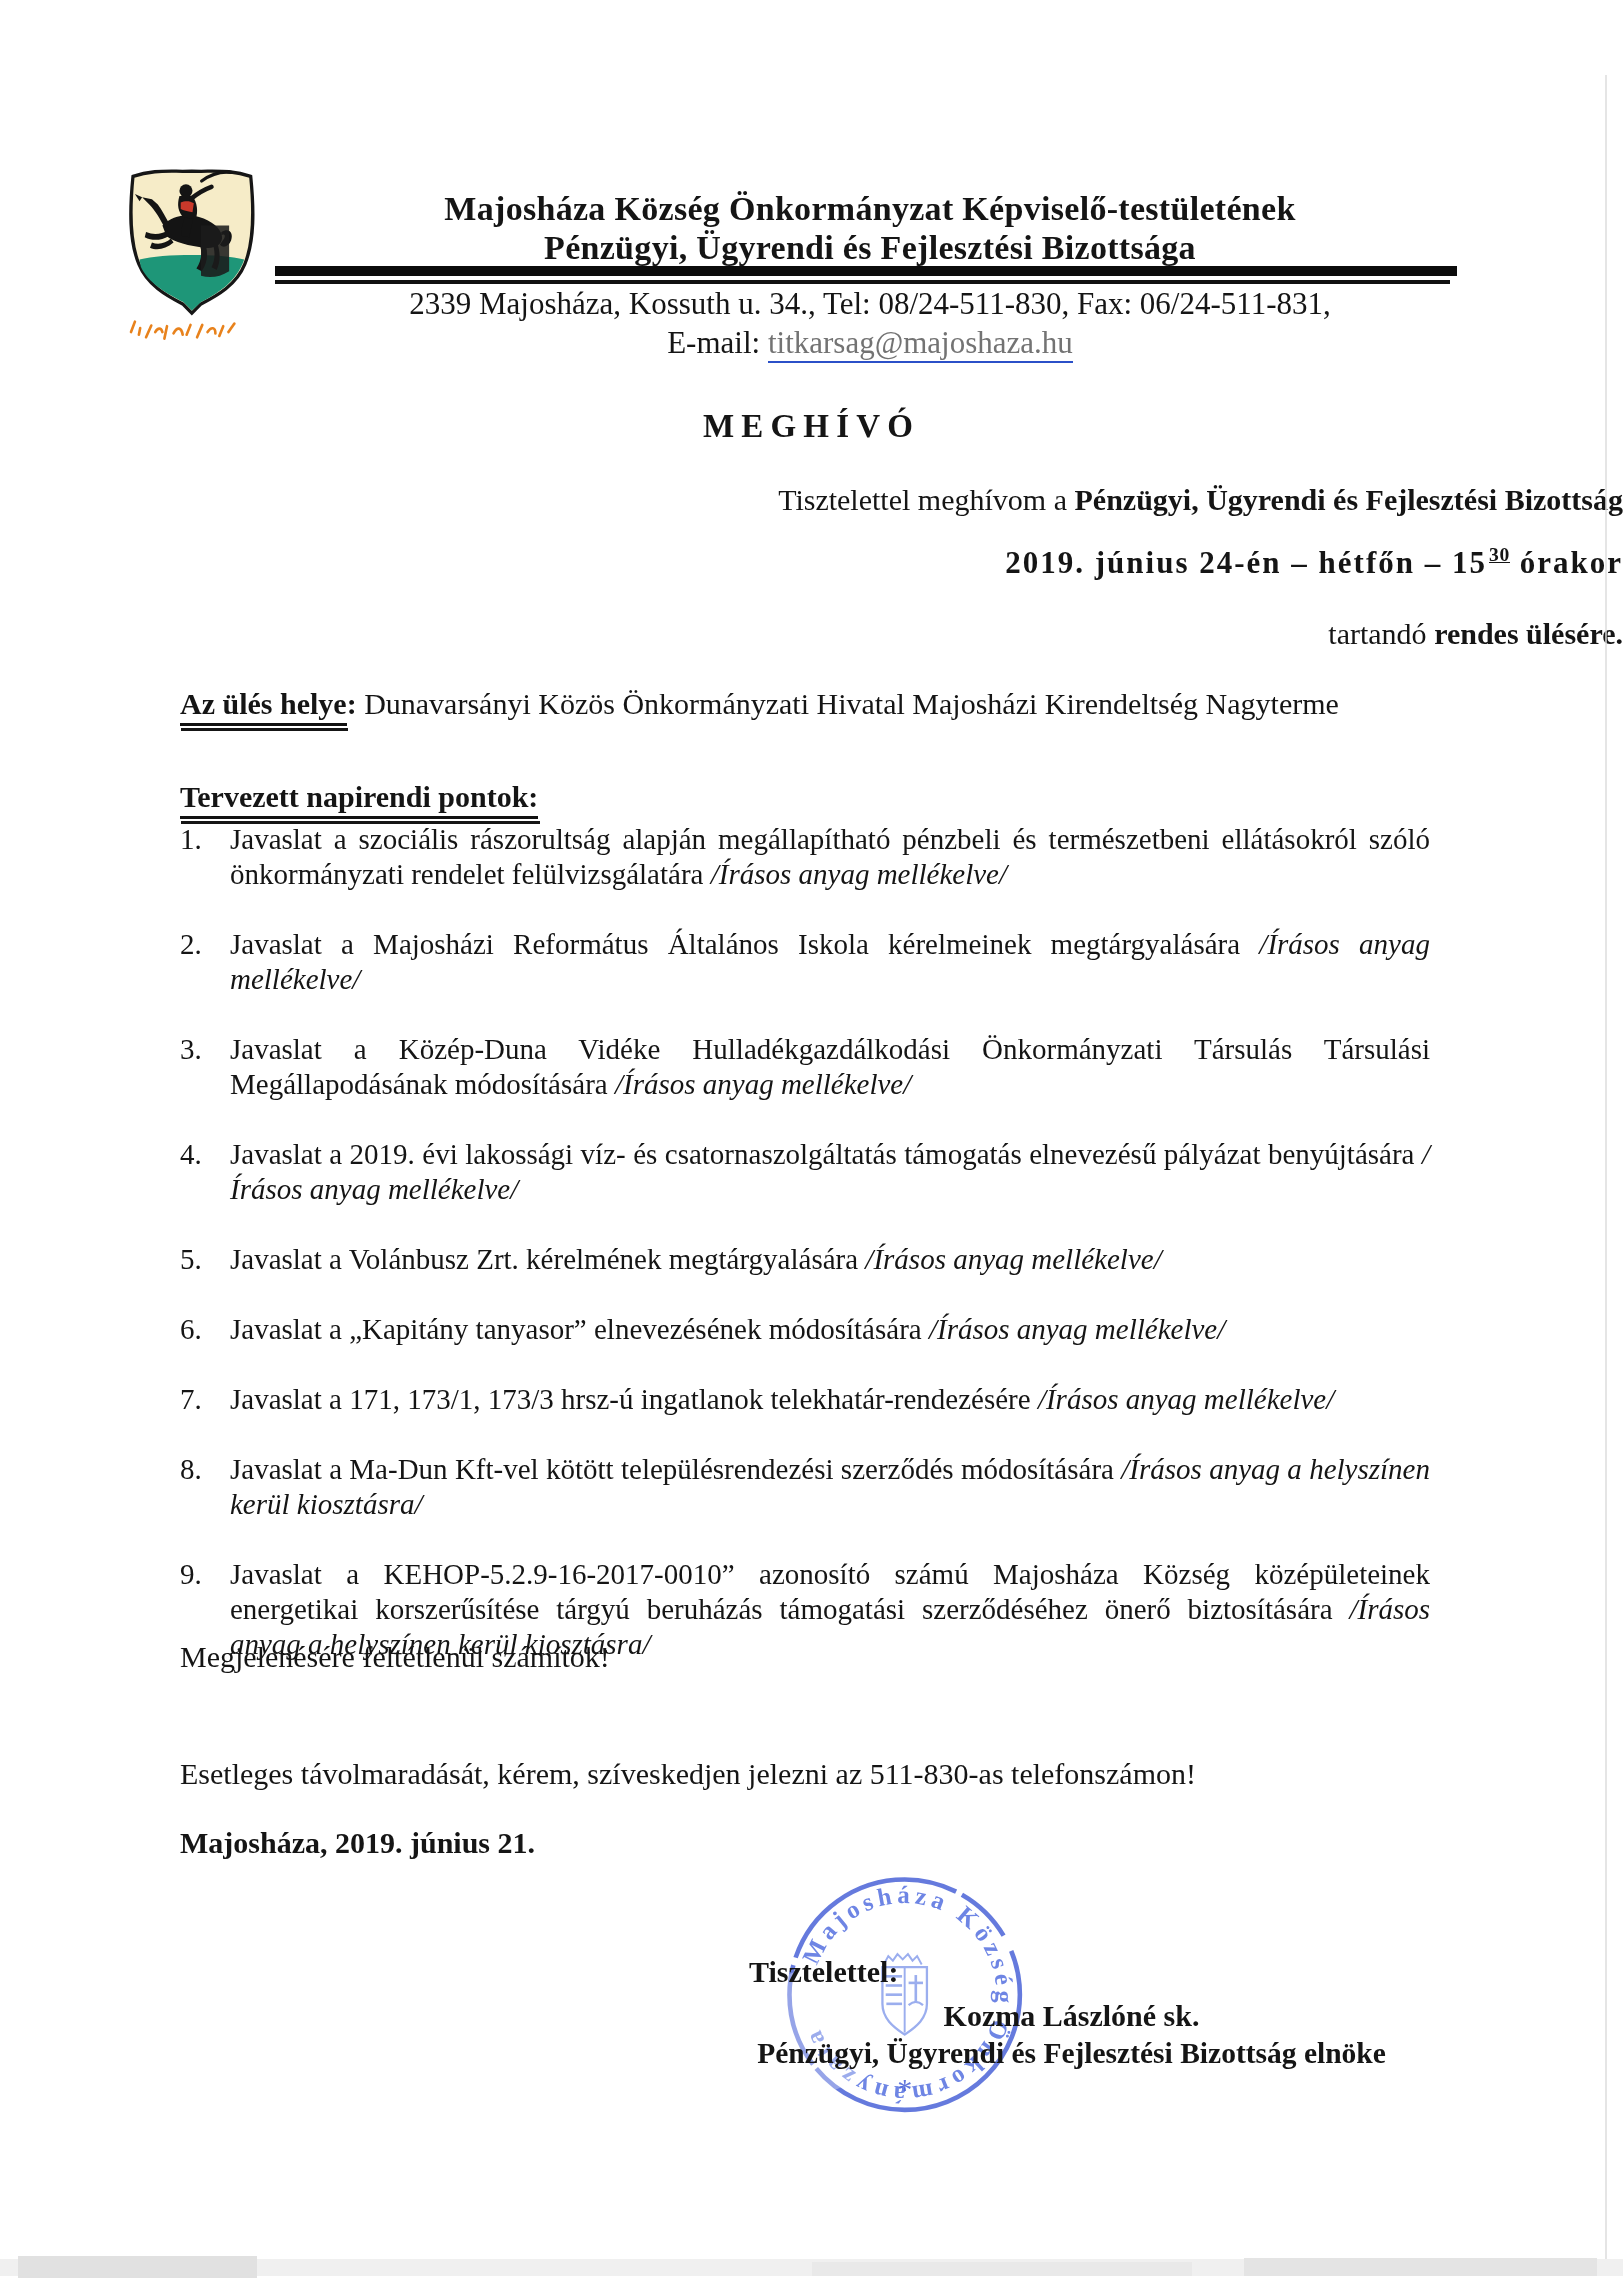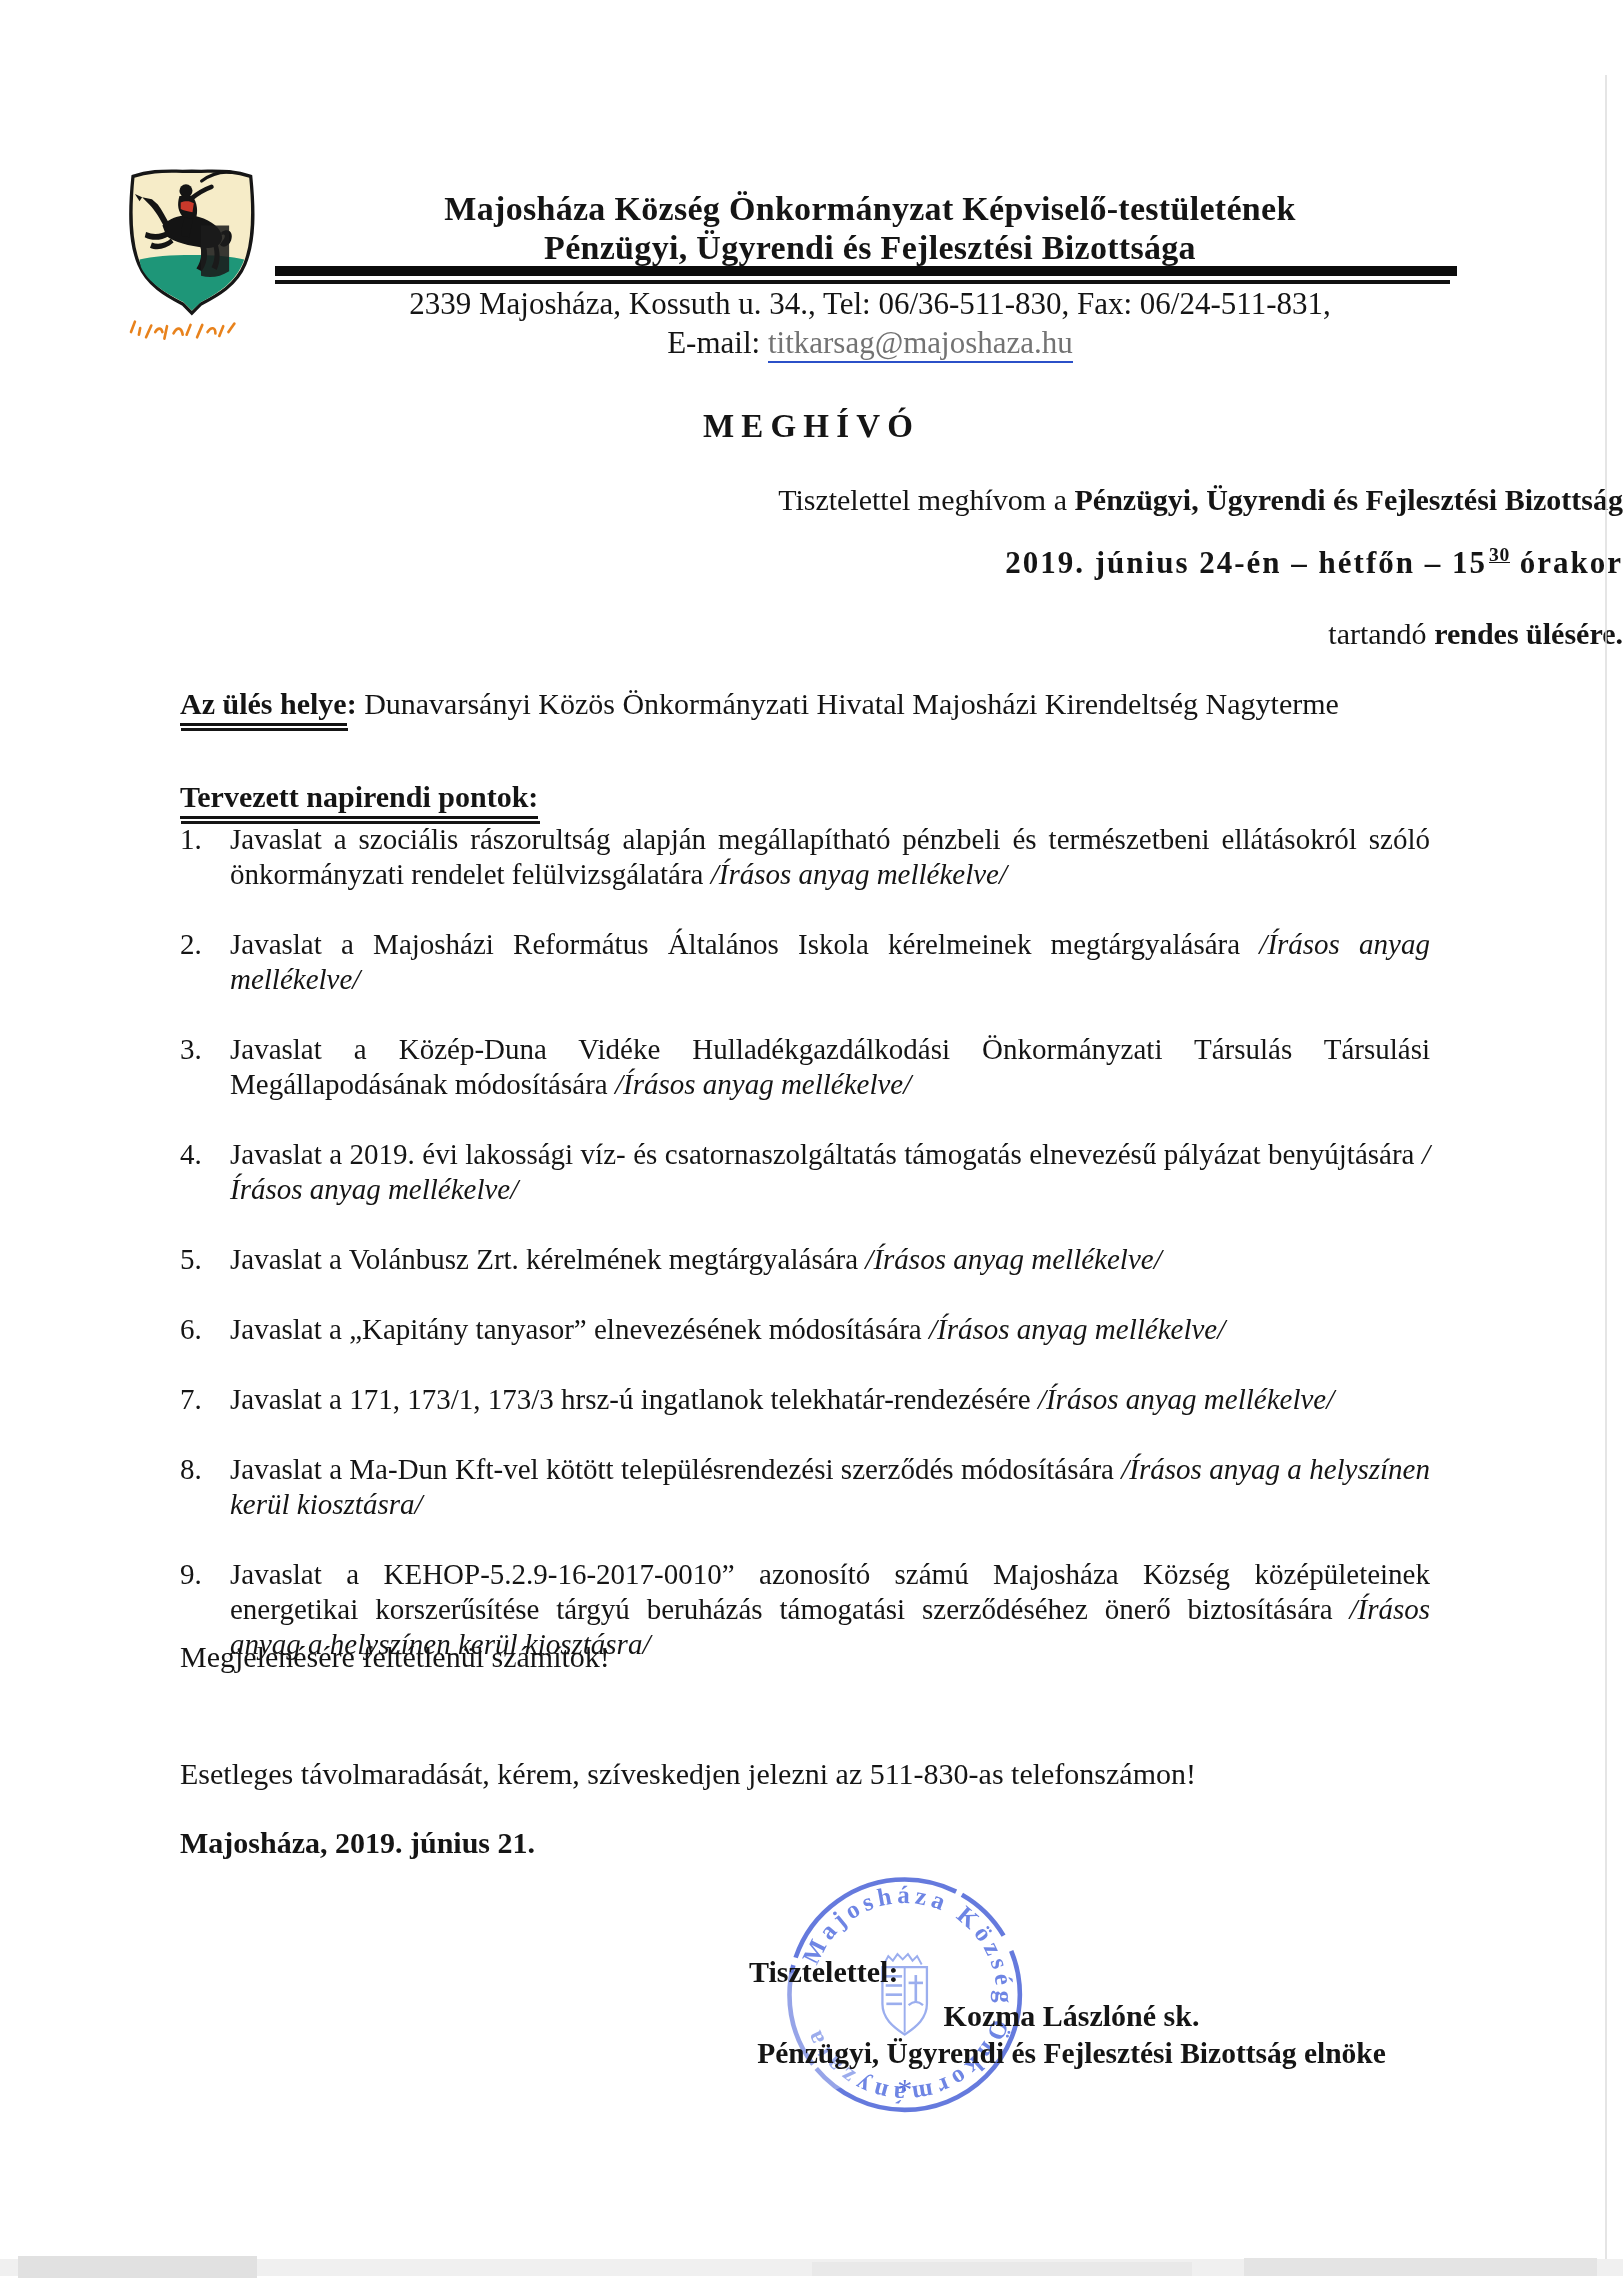--- a/index.html
+++ b/index.html
@@ -135,21 +135,21 @@
   <div class="org-title">
     <div>Majosháza Község Önkormányzat Képviselő-testületének</div>
     <div>Pénzügyi, Ügyrendi és Fejlesztési Bizottsága</div>
   </div>
 
   <div class="rule-wrap">
     <div class="rule-thick"></div>
     <div class="rule-thin"></div>
   </div>
 
-  <div class="address">2339 Majosháza, Kossuth u. 34., Tel: 06/36-511-830, Fax: 06/24-511-831,</div>
+  <div class="address">2339 Majosháza, Kossuth u. 34., Tel: 08/24-511-830, Fax: 06/24-511-831,</div>
 
   <div class="email-line">
     <span>E-mail:</span>
     <span class="email-link">titkarsag@majoshaza.hu</span>
   </div>
 
   <div class="doc-title">MEGHÍVÓ</div>
 
   <div class="center-line invite-line">
     <span>Tisztelettel meghívom a </span><span class="b">Pénzügyi, Ügyrendi és Fejlesztési Bizottság</span>

